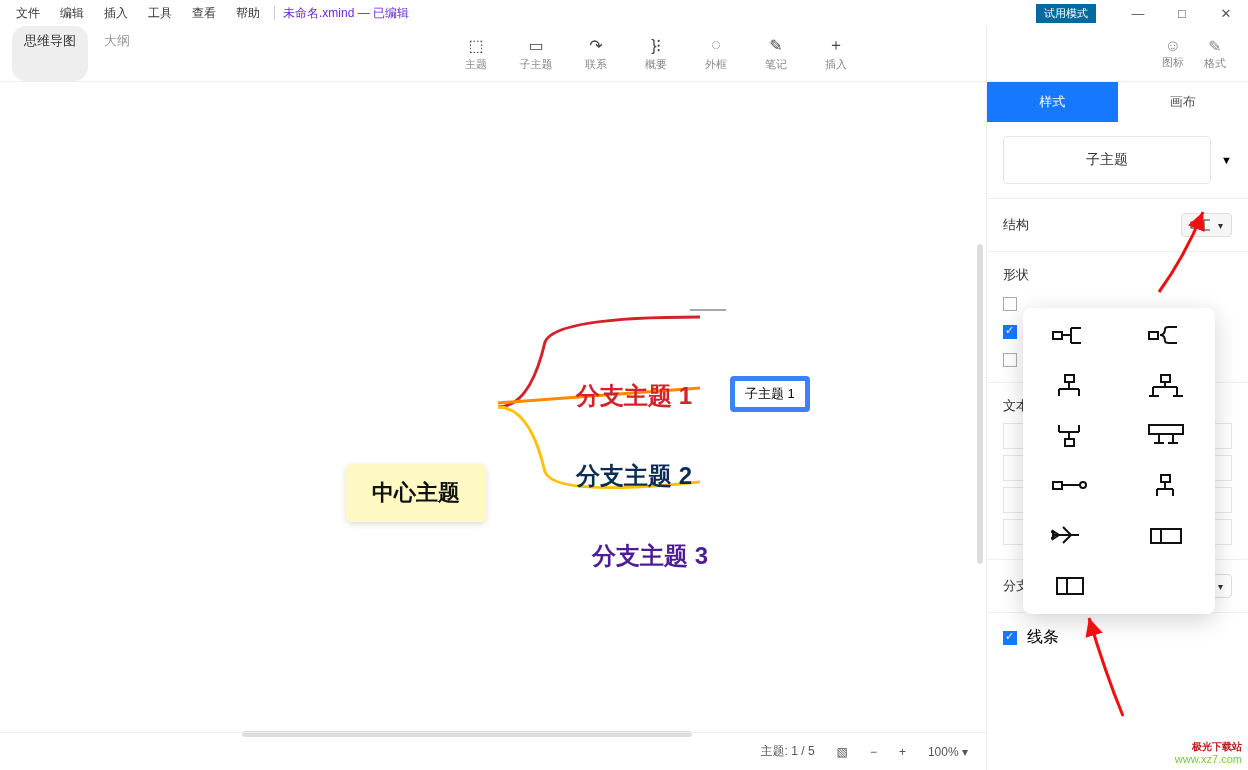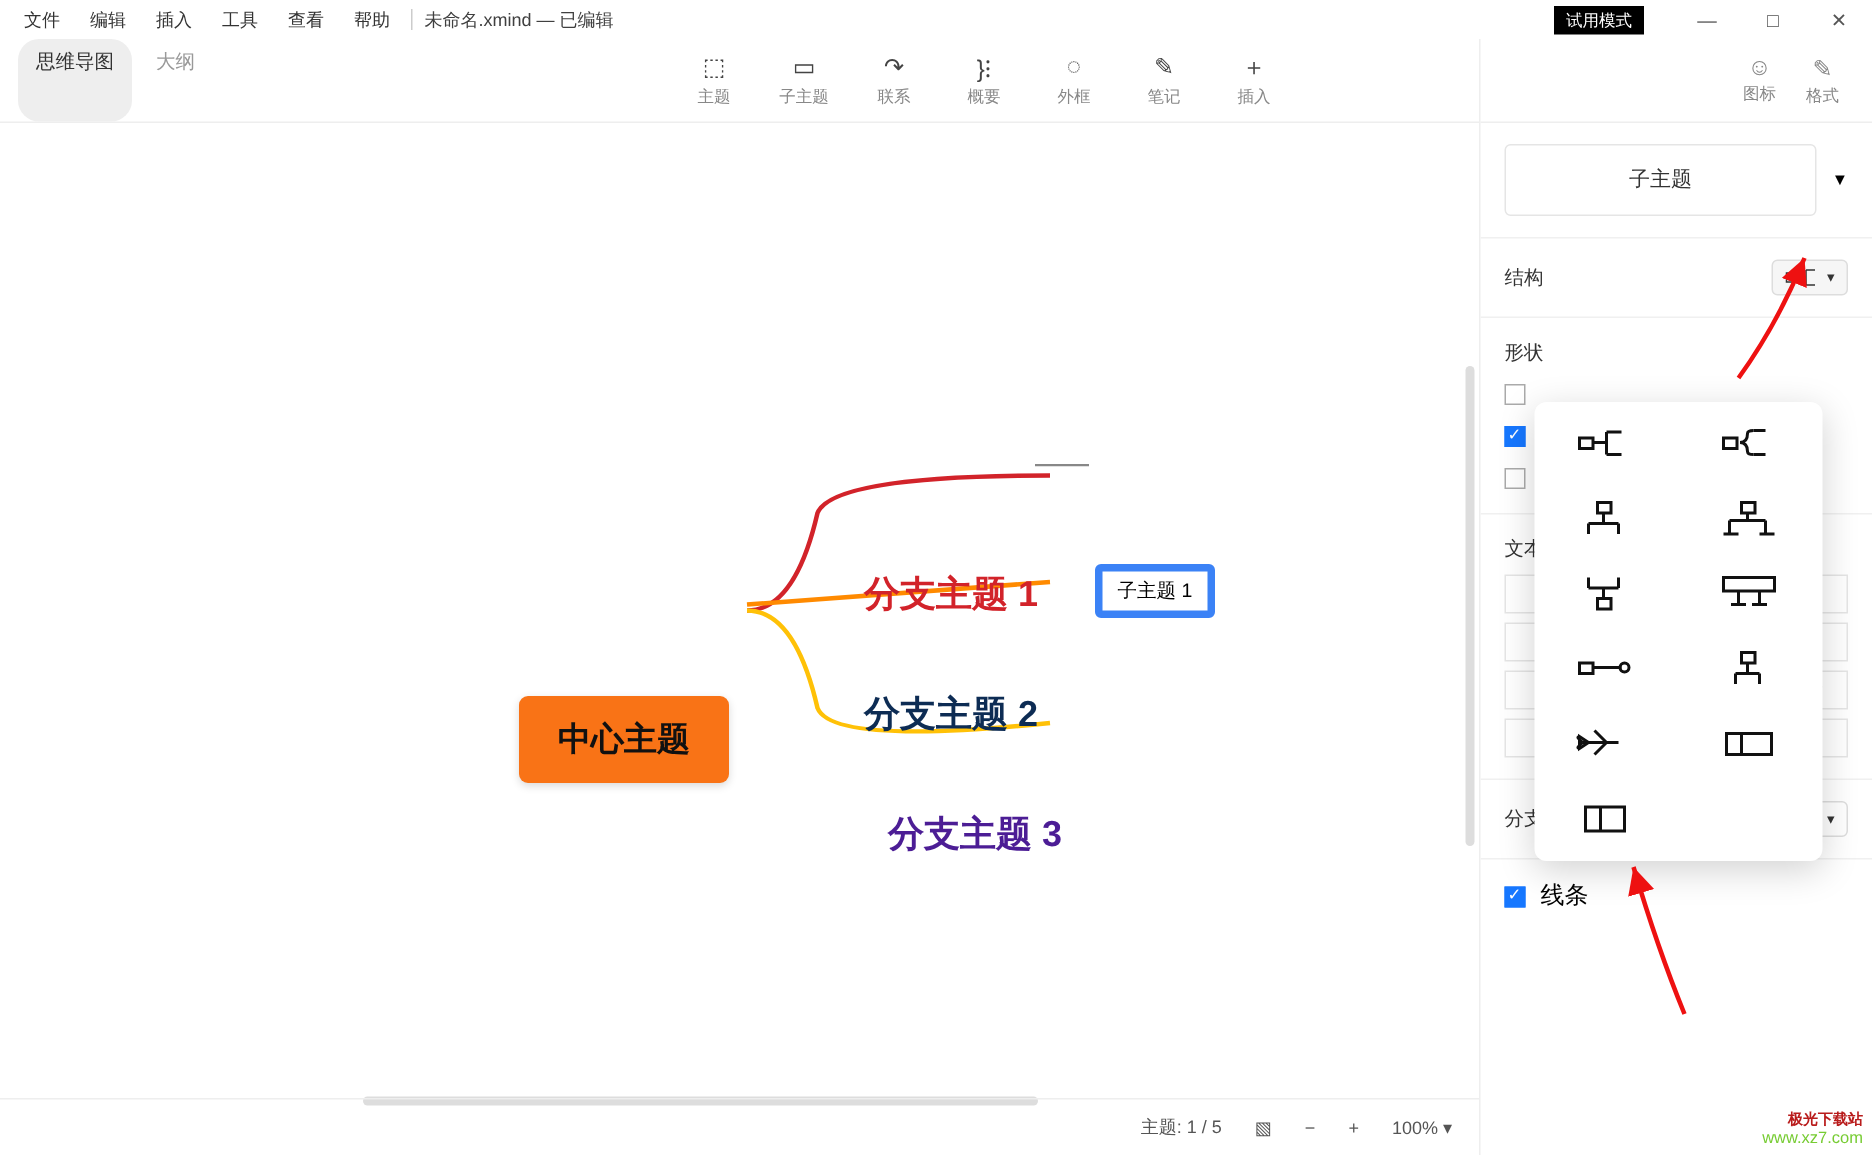--- a/index.html
+++ b/index.html
@@ -1,32 +1,32 @@
 <!DOCTYPE html>
 <html><head>
 <meta charset="utf-8">
 <style>
   * { box-sizing: border-box; font-family: "Microsoft YaHei", Arial, sans-serif; }
   body { margin:0; width:1248px; height:770px; background:#fff; overflow:hidden; position:relative; }
   .menubar { height:26px; display:flex; align-items:center; padding:0 6px; font-size:12px; color:#333; }
   .menubar .mitem { padding:0 10px; cursor:pointer; }
   .menubar .divider { width:1px; height:14px; background:#ccc; margin:0 4px; }
-  .menubar .ftitle { color:#404040; font-size:12px; margin-left:4px;}
+  .menubar .ftitle { color:#6d28d9; font-size:12px; margin-left:4px;}
   .winctrl { position:absolute; top:0; right:0; display:flex; align-items:center; height:26px; }
-  .winctrl .trial { background:#000000; color:#fff; font-size:11px; padding:2px 8px; margin-right:20px;}
+  .winctrl .trial { background:#0369a1; color:#fff; font-size:11px; padding:2px 8px; margin-right:20px;}
   .winctrl .wc { width:44px; height:26px; display:flex; align-items:center; justify-content:center; color:#555; font-size:13px;}
   .toolbar { height:56px; display:flex; padding:0 12px; border-bottom:1px solid #eee;}
   .viewtabs { display:flex; gap:4px; margin-right:60px;}
   .tab { font-size:13px; padding:6px 12px; border-radius:14px; color:#999;}
   .tab.active { background:#eee; color:#333;}
   .tbtn { display:flex; flex-direction:column; align-items:center; justify-content:center; width:56px; color:#555; font-size:11px;}
   .tbtn .ico { height:20px; display:flex; align-items:center; justify-content:center; color:#444; font-size:16px;}
   .tbtn .lbl { color:#888; margin-top:2px;}
   .canvas { position:absolute; top:82px; left:0; right:262px; bottom:30px; background:#fff; overflow:hidden;}
-  .central { position:absolute; left:346px; top:382px; background:#f97316; box-shadow:0 2px 6px rgba(0,0,0,0.15); padding:14px 26px; border-radius:6px; font-size:22px; font-weight:700; color:#111;}
+  .central { position:absolute; left:346px; top:382px; background:#fef9c3; box-shadow:0 2px 6px rgba(0,0,0,0.15); padding:14px 26px; border-radius:6px; font-size:22px; font-weight:700; color:#111;}
   .branch { position:absolute; font-size:24px; font-weight:700;}
   .b1 { left:576px; top:298px; color:#d2232a;}
   .b2 { left:576px; top:378px; color:#0d2c54;}
   .b3 { left:592px; top:458px; color:#4c1d95;}
   .subtopic { position:absolute; left:730px; top:294px; border:5px solid #3b82f6; border-radius:4px; padding:4px 10px; font-size:13px;}
   svg.lines { position:absolute; left:0; top:0; width:100%; height:100%; pointer-events:none;}
   .scrollbar-v { position:absolute; right:264px; top:84px; bottom:34px; width:8px; }
   .scrollbar-v .thumb { position:absolute; right:1px; top:160px; width:6px; height:320px; background:#ddd; border-radius:3px;}
   .scrollbar-h { position:absolute; left:2px; right:268px; bottom:32px; height:8px;}
   .scrollbar-h .thumb { position:absolute; left:240px; top:1px; height:6px; width:450px; background:#ddd; border-radius:3px;}
@@ -163,20 +163,24 @@
   <div class="rtop">
     <div class="ritem">
         <span class="ico">☺</span>
         <span>图标</span>
       </div>
     <div class="ritem">
         <span class="ico">✎</span>
         <span>格式</span>
       </div>
   </div>
+  <div class="rtabs">
+    <div class="rtab active">样式</div>
+    <div class="rtab">画布</div>
+  </div>
   <div class="rbody">
     <div class="rsection">
       <div class="topicbox">
         <div class="sel">子主题</div>
         <span style="font-size:11px;">▼</span>
       </div>
     </div>
     <div class="rsection">
       <div class="rowlabel">
         <span>结构</span>

